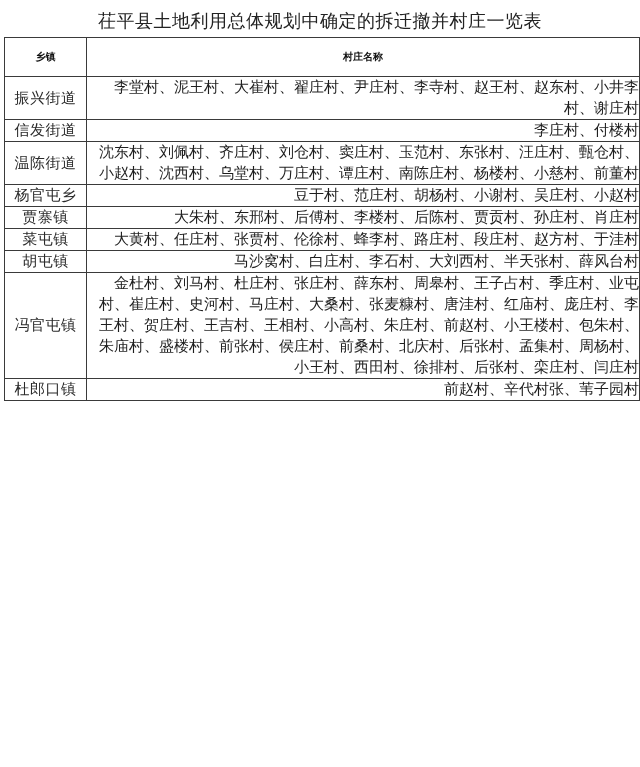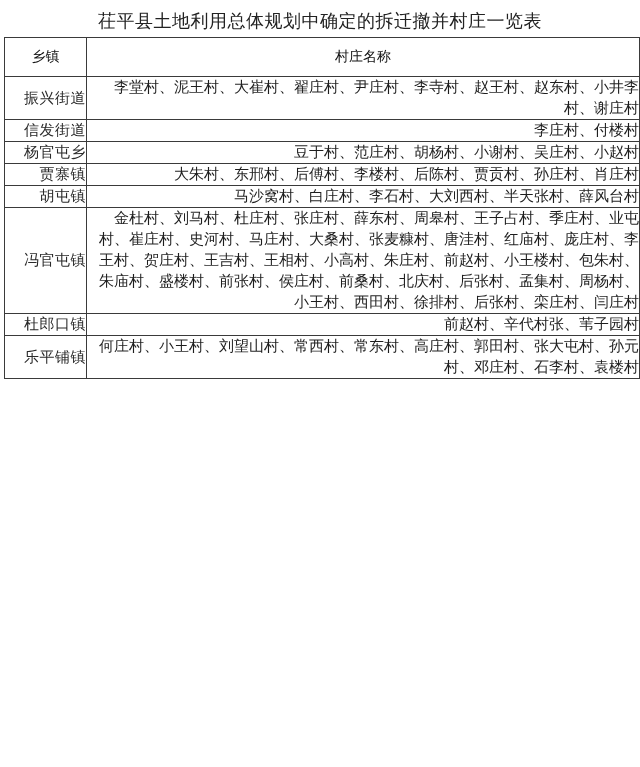--- a/index.html
+++ b/index.html
@@ -36,29 +36,29 @@
     table.villages col.c1 { width: 82px; }
     table.villages col.c2 { width: 553px; }
     table.villages th,
     table.villages td {
       border: 1.5px solid #3a3a3a;
       vertical-align: middle;
       padding: 0;
     }
     table.villages th {
       font-family: "DejaVu Sans", "Liberation Sans", sans-serif;
-      font-weight: normal;
-      font-size: 14px;
+      font-weight: bold;
+      font-size: 10px;
       height: 38px;
       text-align: center;
       color: #111;
     }
     td.town {
       font-size: 15px;
-      text-align: right;
+      text-align: center;
       color: #2a2a2a;
       letter-spacing: 0.5px;
     }
     td.names {
       font-size: 15px;
       line-height: 21px;
       padding: 7px 6px 7px 7px;
       color: #1e1e1e;
       text-align: right;
       word-break: break-all;
@@ -84,37 +84,41 @@
   <tbody>
     <tr>
       <td class="town">振兴街道</td>
       <td class="names">李堂村、泥王村、大崔村、翟庄村、尹庄村、李寺村、赵王村、赵东村、小井李村、谢庄村</td>
     </tr>
     <tr>
       <td class="town">信发街道</td>
       <td class="names">李庄村、付楼村</td>
     </tr>
     <tr>
+      <td class="town">温陈街道</td>
+      <td class="names">沈东村、刘佩村、齐庄村、刘仓村、窦庄村、玉范村、东张村、汪庄村、甄仓村、小赵村、沈西村、乌堂村、万庄村、谭庄村、南陈庄村、杨楼村、小慈村、前董村</td>
+    </tr>
+    <tr>
       <td class="town">杨官屯乡</td>
       <td class="names">豆于村、范庄村、胡杨村、小谢村、吴庄村、小赵村</td>
     </tr>
     <tr>
       <td class="town">贾寨镇</td>
       <td class="names">大朱村、东邢村、后傅村、李楼村、后陈村、贾贡村、孙庄村、肖庄村</td>
+    </tr>
+    <tr>
+      <td class="town">菜屯镇</td>
+      <td class="names">大黄村、任庄村、张贾村、伦徐村、蜂李村、路庄村、段庄村、赵方村、于洼村</td>
     </tr>
     <tr>
       <td class="town">胡屯镇</td>
       <td class="names">马沙窝村、白庄村、李石村、大刘西村、半天张村、薛风台村</td>
     </tr>
     <tr>
       <td class="town">冯官屯镇</td>
       <td class="names">金杜村、刘马村、杜庄村、张庄村、薛东村、周皋村、王子占村、季庄村、业屯村、崔庄村、史河村、马庄村、大桑村、张麦糠村、唐洼村、红庙村、庞庄村、李王村、贺庄村、王吉村、王相村、小高村、朱庄村、前赵村、小王楼村、包朱村、朱庙村、盛楼村、前张村、侯庄村、前桑村、北庆村、后张村、孟集村、周杨村、小王村、西田村、徐排村、后张村、栾庄村、闫庄村</td>
     </tr>
     <tr>
       <td class="town">杜郎口镇</td>
       <td class="names">前赵村、辛代村张、苇子园村</td>
     </tr>
-    <tr>
-      <td class="town">乐平铺镇</td>
-      <td class="names">何庄村、小王村、刘望山村、常西村、常东村、高庄村、郭田村、张大屯村、孙元村、邓庄村、石李村、袁楼村</td>
-    </tr>
   </tbody>
 </table>
 
 </body></html>

